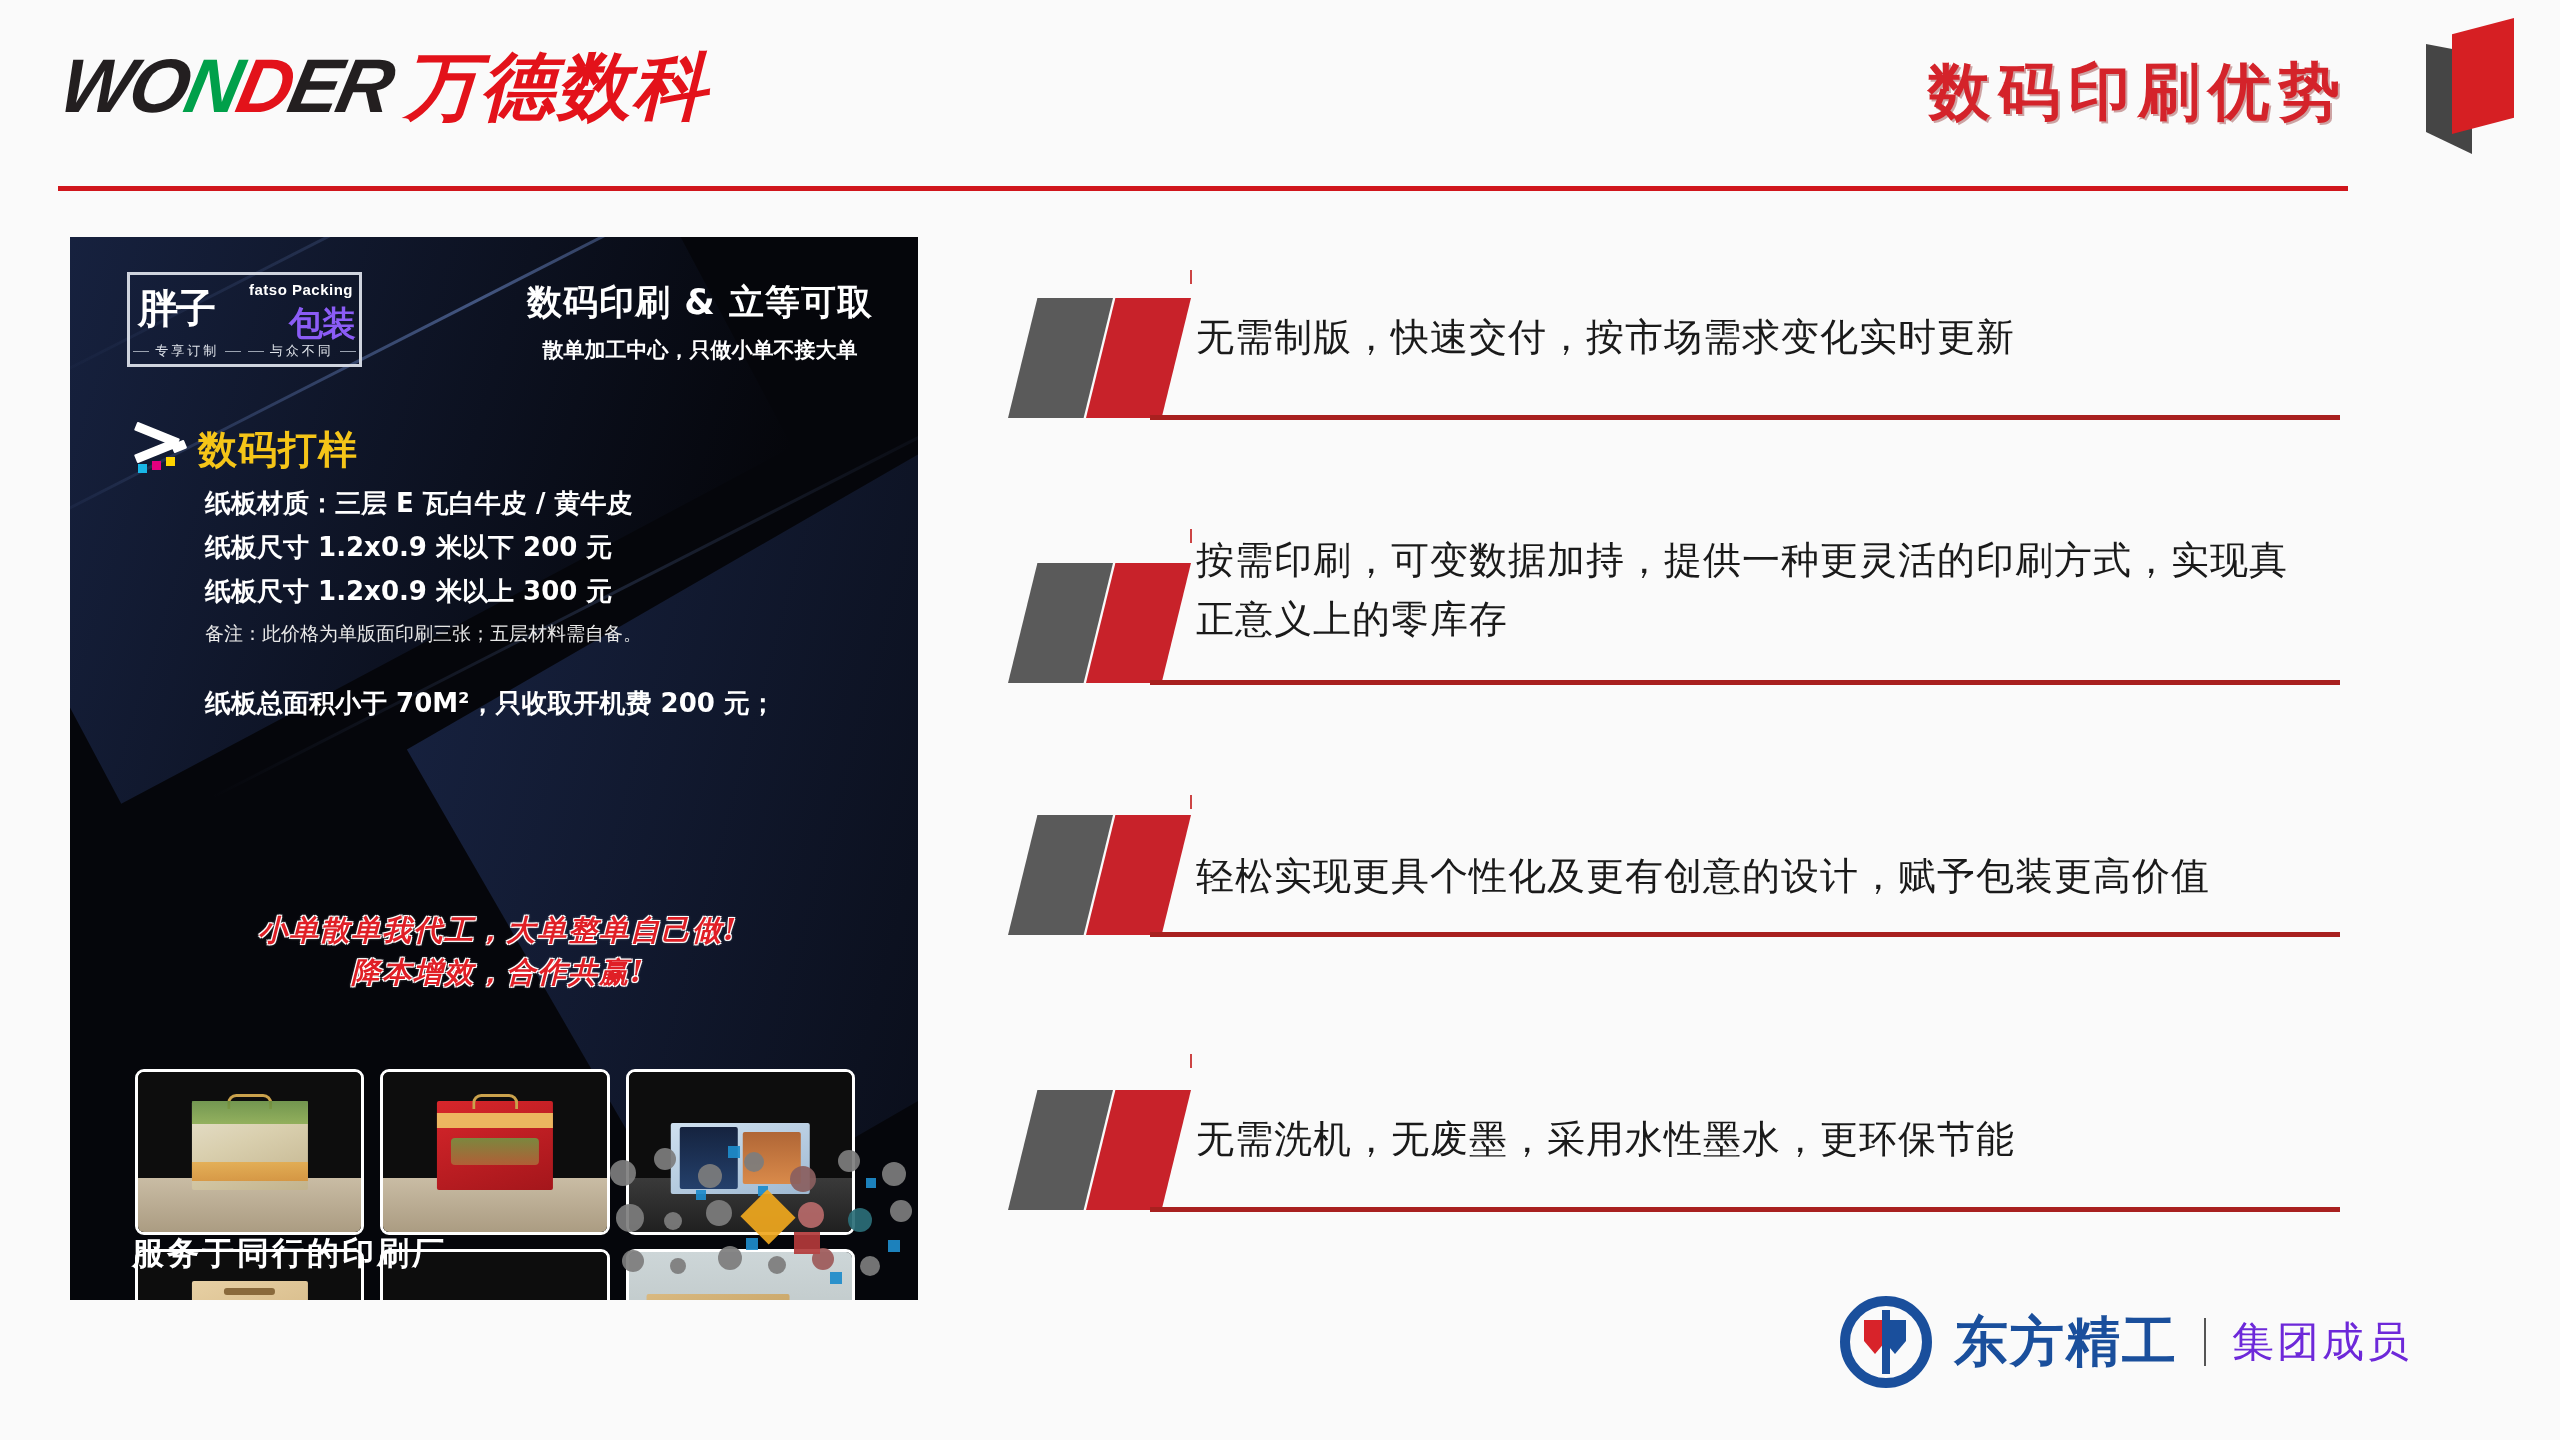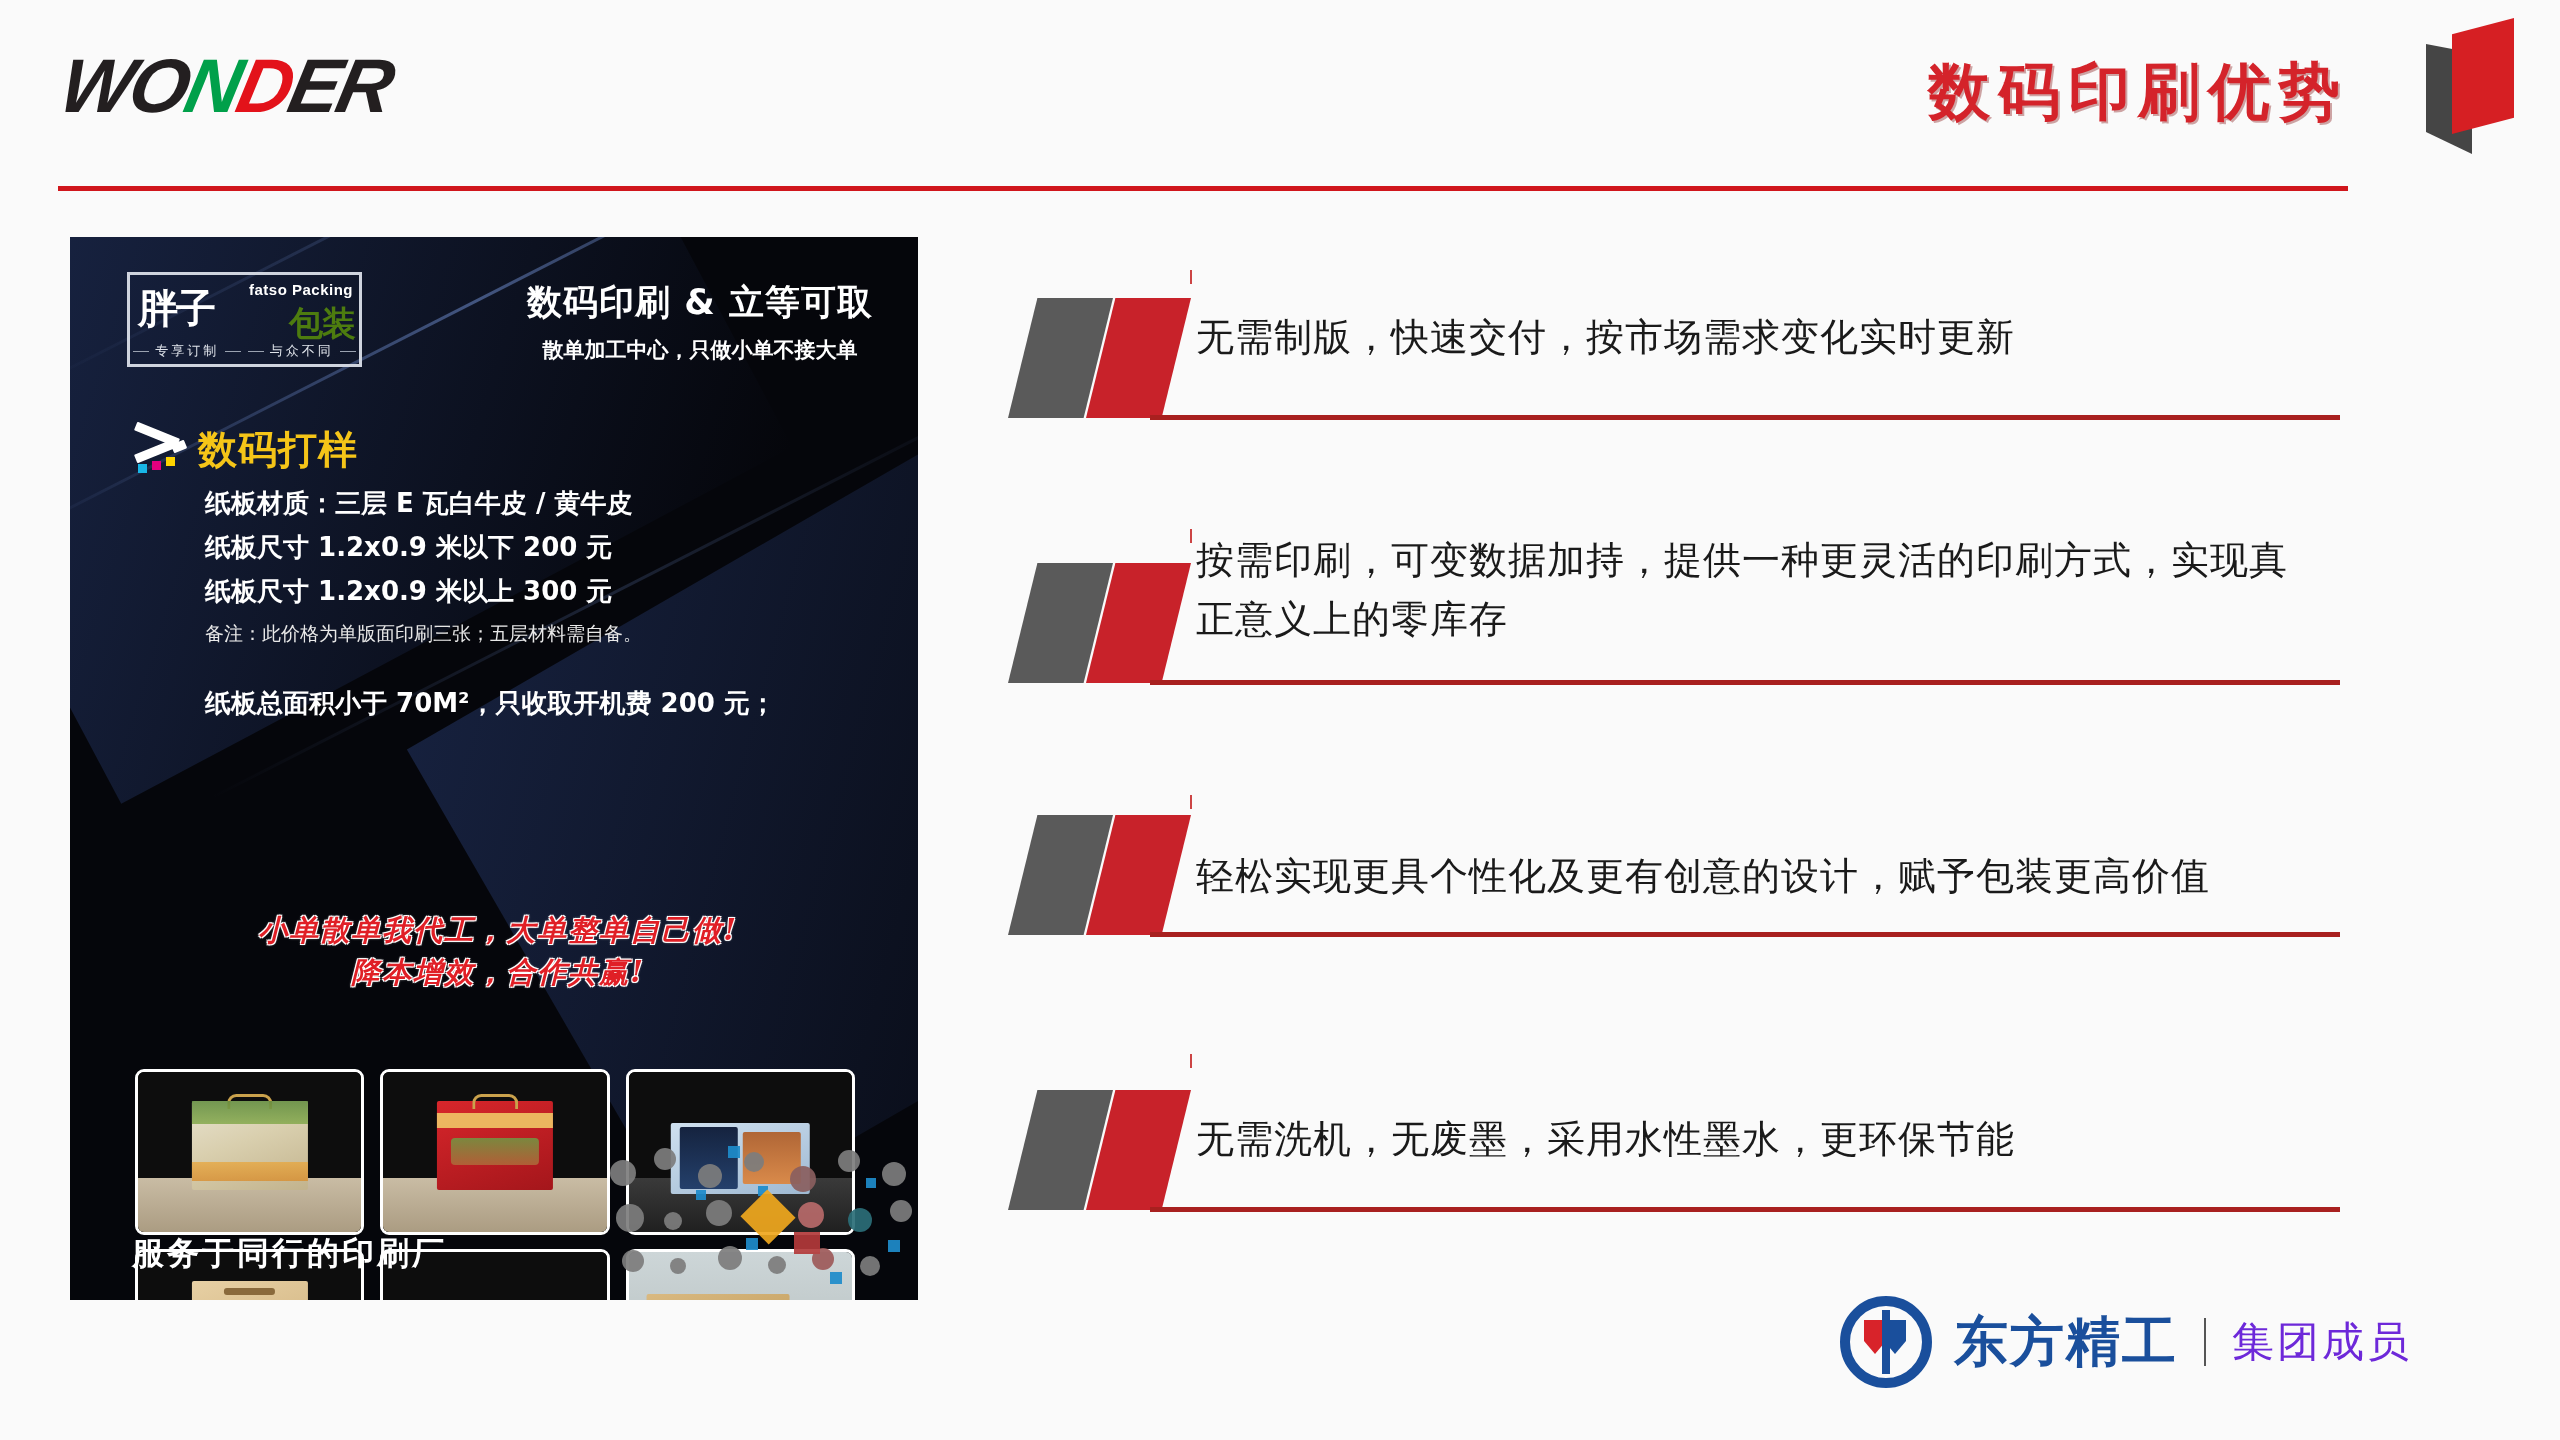--- a/index.html
+++ b/index.html
@@ -44,21 +44,21 @@
   .poster .bg-streak{position:absolute;background:linear-gradient(90deg,rgba(70,95,150,0),rgba(110,140,205,.55),rgba(70,95,150,0));
     height:3px;transform-origin:left center;}
   .poster .bg-wedge{position:absolute;background:linear-gradient(135deg,rgba(30,45,85,.85),rgba(8,12,24,0));}
 
   .fatso-logo{position:absolute;left:57px;top:35px;width:235px;height:95px;
     border:3px solid #cfd4de;box-sizing:border-box;}
   .fatso-cn{position:absolute;left:8px;top:6px;font-size:40px;font-weight:bold;color:#fff;
     letter-spacing:-2px;font-family:Liberation Mono, monospace;}
   .fatso-en{position:absolute;right:6px;top:6px;font-size:15px;font-weight:bold;color:#fff;
     font-family:"Liberation Sans",sans-serif;letter-spacing:.5px;}
-  .fatso-bao{position:absolute;right:4px;top:26px;font-size:34px;font-weight:bold;color:#4d7c0f;
+  .fatso-bao{position:absolute;right:4px;top:26px;font-size:34px;font-weight:bold;color:#8b5cf6;
     letter-spacing:-1px;font-family:"DejaVu Sans",sans-serif;}
   .fatso-sub{position:absolute;left:0;bottom:4px;width:100%;display:flex;
     justify-content:space-around;font-size:13px;color:#dfe3ea;letter-spacing:3px;
     font-family:"DejaVu Sans",sans-serif;}
   .fatso-sub span{position:relative;}
   .fatso-sub span::before,.fatso-sub span::after{content:"";position:absolute;top:50%;
     width:16px;height:1px;background:#9aa2b0;}
   .fatso-sub span::before{left:-22px;}
   .fatso-sub span::after{right:-22px;}
 
@@ -164,20 +164,21 @@
 
 <div class="header">
 
   <div class="logo-wrap">
     <div class="logo-wonder" style="transform:skewX(-12deg)">
       <span class="lw-a">WO</span>
         <span class="lw-g">N</span>
         <span class="lw-r">D</span>
         <span class="lw-a">ER</span>
     </div>
+    <div class="logo-cn">万德数科</div>
   </div>
 
   <div class="page-title">数码印刷优势</div>
 
   <div class="header-rule"></div>
 
   <div class="corner-mark">
     <div class="cm-dark"></div>
     <div class="cm-red"></div>
   </div>

